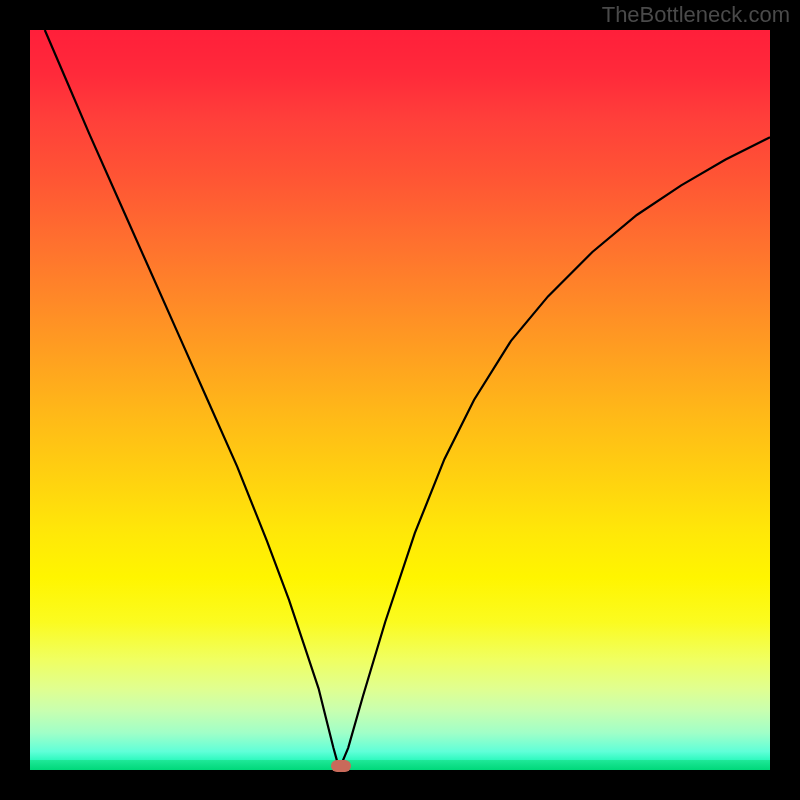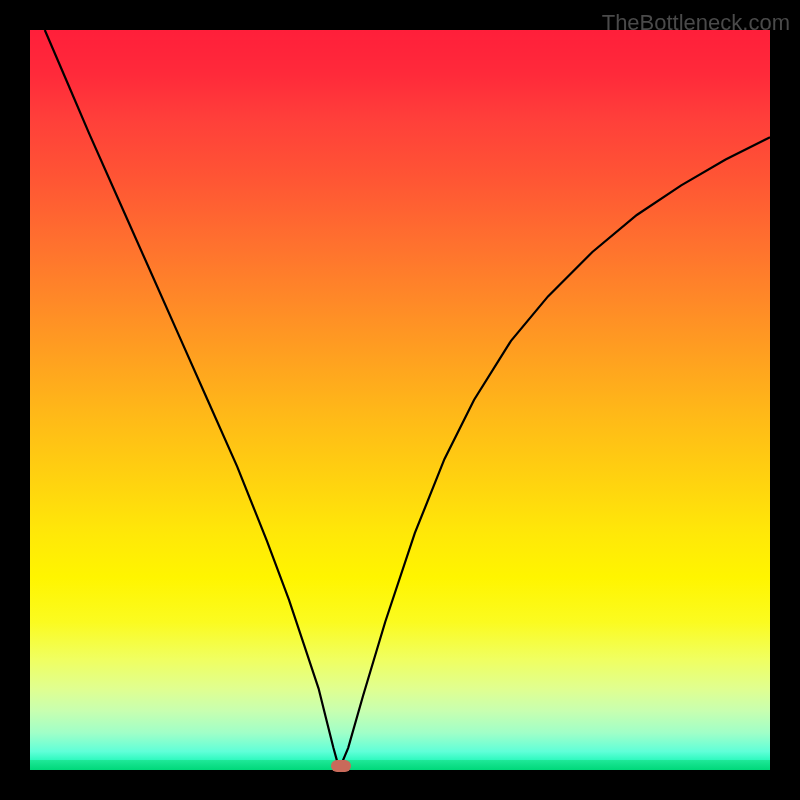--- a/index.html
+++ b/index.html
@@ -6,21 +6,21 @@
   body {
     width: 800px;
     height: 800px;
     background: #000;
     position: relative;
     font-family: Arial, Helvetica, sans-serif;
     overflow: hidden;
   }
   .watermark {
     position: absolute;
-    top: 10px;
+    top: 2px;
     right: 10px;
     color: #4a4a4a;
     font-size: 22px;
     z-index: 10;
     font-weight: 500;
   }
   .plot-area {
     position: absolute;
     left: 30px;
     top: 30px;

